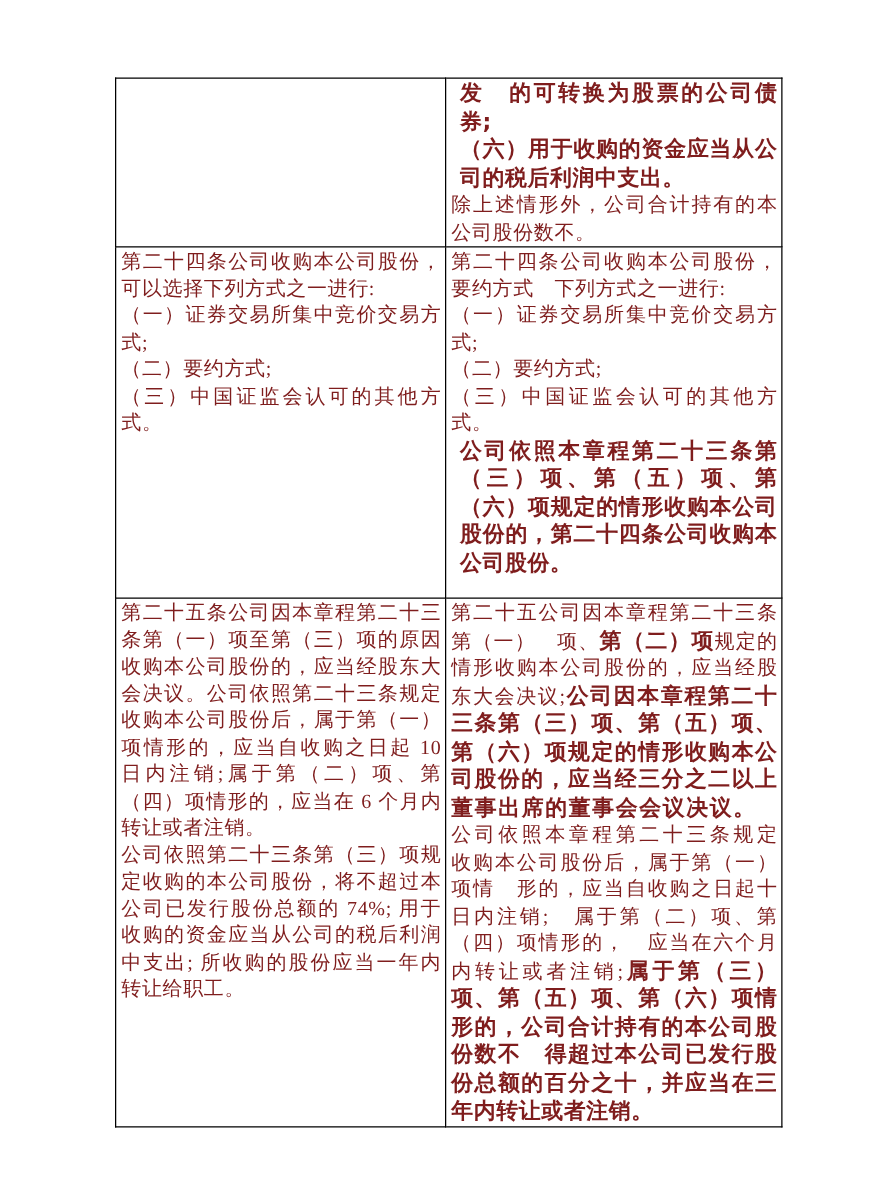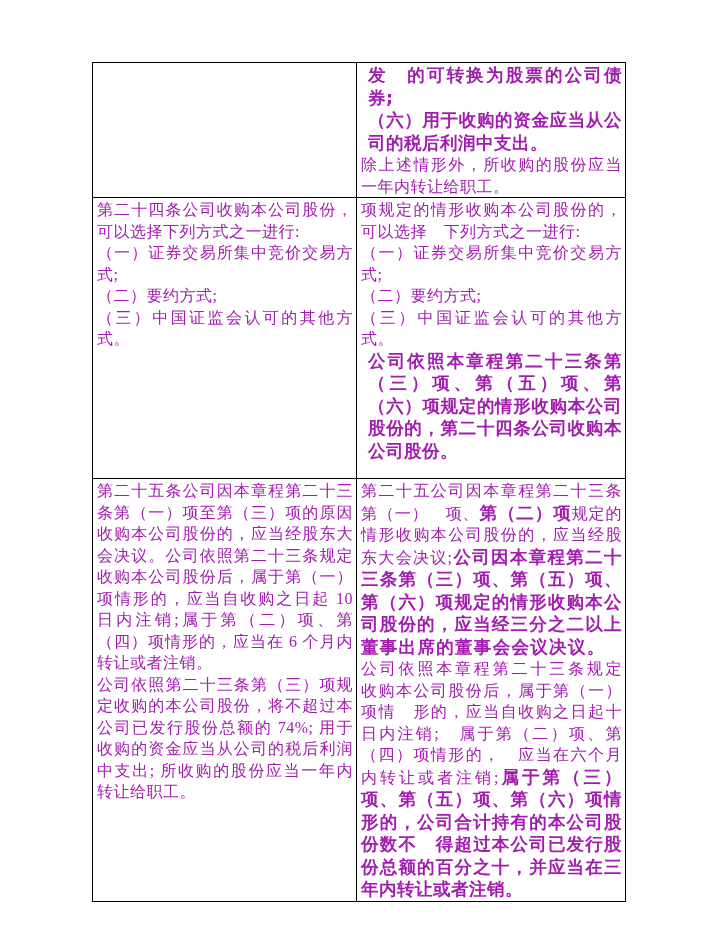--- a/index.html
+++ b/index.html
@@ -13,21 +13,21 @@
     background: #ffffff;
     overflow: hidden;
   }
   .doc-table {
     position: absolute;
     left: 92px;
     top: 62px;
     width: 533px;
     border-collapse: collapse;
     table-layout: fixed;
-    color: #a21caf;
+    color: #7f1d1d;
   }
   .doc-table td {
     border: 1px solid #000000;
     vertical-align: top;
     padding: 1px 3px 0 4px;
     overflow: hidden;
   }
   p { margin: 0; text-align: justify; }
   
   .pr, .r {
@@ -53,32 +53,32 @@
   <colgroup>
     <col style="width:264px">
     <col style="width:269px">
   </colgroup>
   <tbody>
     <tr style="height:130px">
       <td></td>
       <td>
         <p class="pb ind">发　的可转换为股票的公司债券;</p>
         <p class="pb ind">（六）用于收购的资金应当从公司的税后利润中支出。</p>
-        <p class="pr">除上述情形外，所收购的股份应当一年内转让给职工。</p>
+        <p class="pr">除上述情形外，公司合计持有的本公司股份数不。</p>
       </td>
     </tr>
     <tr style="height:281px">
       <td>
         <p class="pr">第二十四条公司收购本公司股份，可以选择下列方式之一进行:</p>
         <p class="pr">（一）证券交易所集中竞价交易方式;</p>
         <p class="pr">（二）要约方式;</p>
         <p class="pr">（三）中国证监会认可的其他方式。</p>
       </td>
       <td>
-        <p class="pr">项规定的情形收购本公司股份的，可以选择　下列方式之一进行:</p>
+        <p class="pr">第二十四条公司收购本公司股份，要约方式　下列方式之一进行:</p>
         <p class="pr">（一）证券交易所集中竞价交易方式;</p>
         <p class="pr">（二）要约方式;</p>
         <p class="pr">（三）中国证监会认可的其他方式。</p>
         <p class="pb ind">公司依照本章程第二十三条第（三）项、第（五）项、第（六）项规定的情形收购本公司股份的，第二十四条公司收购本公司股份。</p>
       </td>
     </tr>
     <tr style="height:420px">
       <td>
         <p class="pr">第二十五条公司因本章程第二十三条第（一）项至第（三）项的原因收购本公司股份的，应当经股东大会决议。公司依照第二十三条规定收购本公司股份后，属于第（一）项情形的，应当自收购之日起 10 日内注销;属于第（二）项、第（四）项情形的，应当在 6 个月内转让或者注销。</p>
         <p class="pr">公司依照第二十三条第（三）项规定收购的本公司股份，将不超过本公司已发行股份总额的 74%; 用于收购的资金应当从公司的税后利润中支出; 所收购的股份应当一年内转让给职工。</p>

